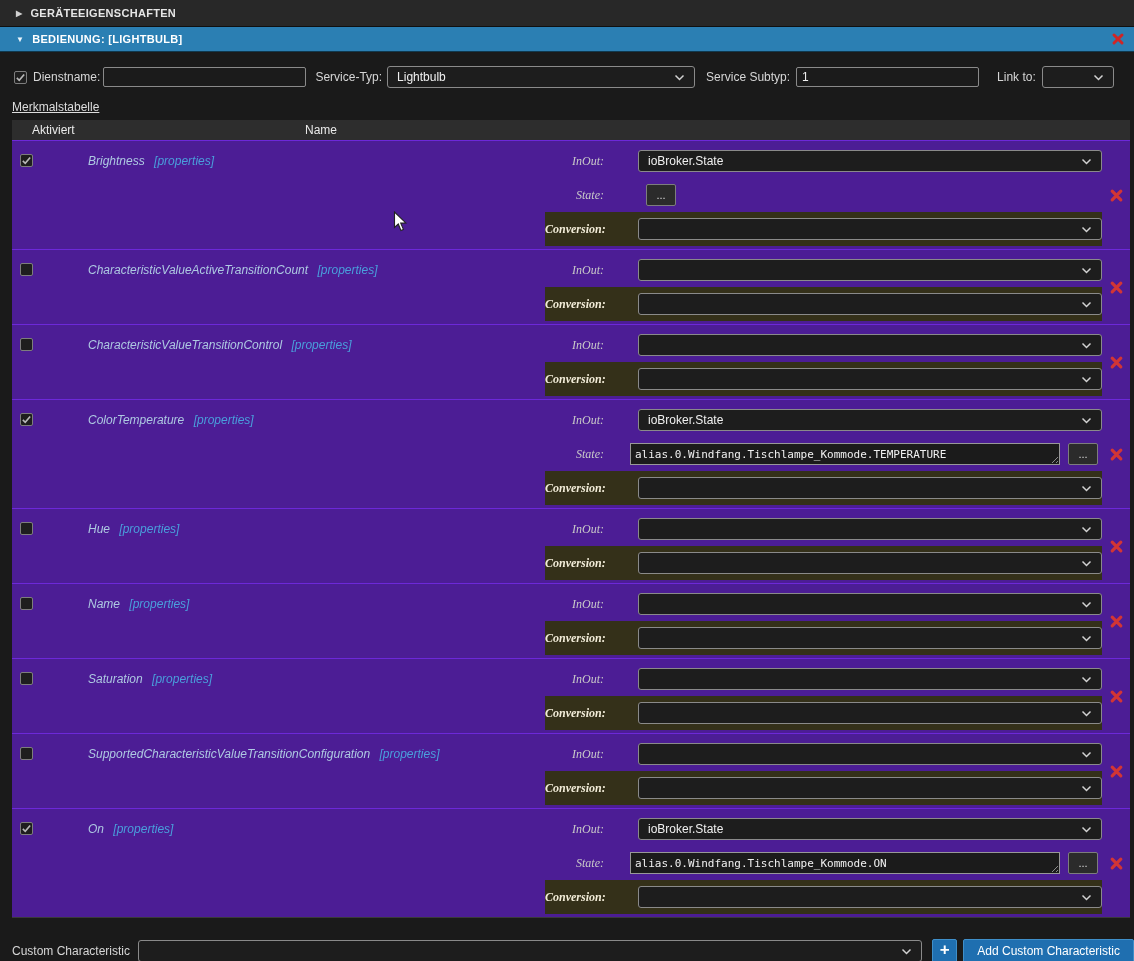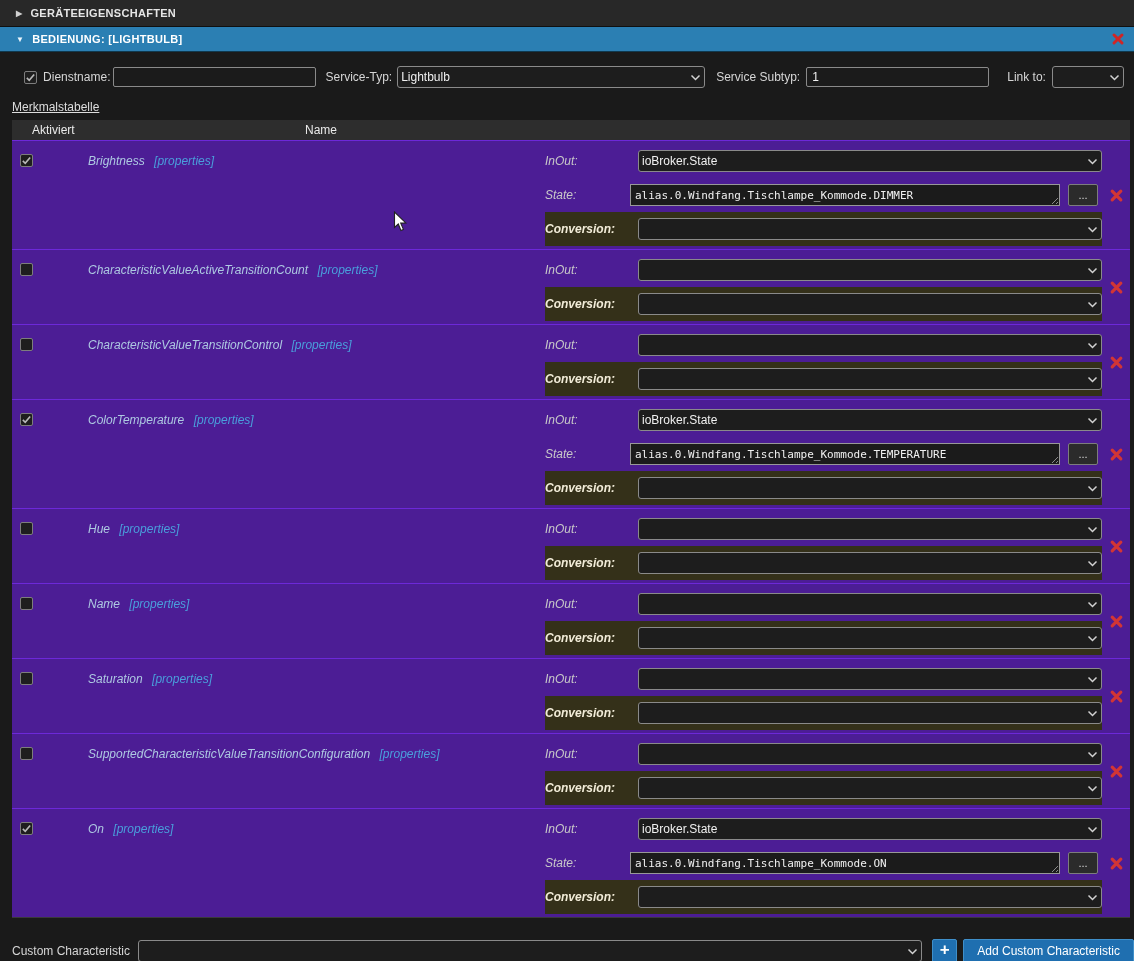--- a/index.html
+++ b/index.html
@@ -13,44 +13,44 @@
     font-size:12px;
   }
   
   .bar { height:27px; display:flex; align-items:center; padding:0 10px 0 16px; font-weight:bold; font-size:11px; letter-spacing:.3px; }
   .bar-device { background:#282828; color:#e6e6e6; border-bottom:1px solid #101010; }
   .bar-service { background:#2b7fb3; color:#ffffff; height:25px; position:relative; border-bottom:1px solid #10394f; }
   .toggle-glyph { font-size:8px; color:#d0d0d0; margin-right:8px; }
   .bar-service .toggle-glyph { color:#eaf4fb; }
   .close-x { position:absolute; right:8px; top:4px; cursor:pointer; line-height:0; }
   
-  .form-row { margin:14px 0 0 14px; display:flex; align-items:center; height:22px; white-space:nowrap;justify-content:center; }
+  .form-row { margin:14px 0 0 14px; display:flex; align-items:center; height:22px; white-space:nowrap; }
   .checkbox { width:13px; height:13px; border:1px solid #7d7d7d; background:#1e1e1e; border-radius:2px; display:inline-flex; align-items:center; justify-content:center; flex:none; cursor:pointer; }
   .checkbox svg.check { display:none; }
   .checkbox.checked svg.check { display:block; }
   .lbl { color:#d6d6d6; }
   .tinput { background:#1b1b1b; border:1px solid #8a8a8a; border-radius:2px; color:#efefef; height:20px; font-size:12px; padding:0 5px; font-family:"Liberation Sans", sans-serif; }
-  .select { background:#1d1d1d; border:1px solid #8a8a8a; border-radius:3px; height:22px; display:flex; align-items:center; padding:0 3px; color:#f0f0f0; cursor:default; }
+  .select { background:#1d1d1d; border:1px solid #8a8a8a; border-radius:3px; height:22px; display:flex; align-items:center; padding:0 9px; color:#f0f0f0; cursor:default; }
   .select .sel-val { white-space:nowrap; overflow:hidden; }
   .select .chev { margin-left:auto; flex:none; }
   
   .section-label { margin:12px 0 6px 12px; color:#dddddd;text-decoration:underline; }
   .ctable { margin:0 4px 0 12px; width:1118px; border-bottom:1px solid #3a3a3a; }
   .thead { height:20px; background:#2d2d2d; position:relative; font-weight:normal; color:#eaeaea; }
   .thead .h-akt { position:absolute; left:20px; top:3px; }
   .thead .h-name { position:absolute; left:293px; top:3px; }
   .crow { display:flex; border-top:1px solid #6d28d9; padding:3px 0; background:#4c1d95; }
   .crow .left { width:533px; display:flex; align-items:flex-start; }
   .crow .left .checkbox { margin:10px 0 0 8px; }
   .name-wrap { margin:10px 0 0 55px; white-space:nowrap; }
   .char-name { font-style:italic; color:#aec9e2; }
   .props-link { font-style:italic; color:#4a9fdc; margin-left:6px; cursor:pointer; text-decoration:none; }
   .crow .right { width:557px; display:flex; flex-direction:column; }
   .subrow { height:34px; display:flex; align-items:center; }
-  .sublabel { flex:none; width:93px; padding-right:34px; font-style:italic; color:#c9c9c9; white-space:nowrap; }
+  .sublabel { flex:none; width:93px; text-align:right; padding-right:34px; font-style:italic; color:#c9c9c9; white-space:nowrap;font-family:Liberation Serif, serif; }
   .subrow .select { width:464px; flex:none;text-align:center; }
   .subrow.conversion { background:#343019; }
   .conv-label { color:#f2ecd8; font-weight:bold; }
   .state-wrap { position:relative; flex:none; margin-left:-8px; }
   .state-input { width:430px; height:22px; background:#1b1b1b; border:1px solid #989898; color:#f0f0f0; font-family:"DejaVu Sans Mono", monospace; font-size:11px; padding:0 14px 0 4px; }
   .state-wrap::after { content:''; position:absolute; right:2px; bottom:2px; width:9px; height:9px; pointer-events:none;
     background:repeating-linear-gradient(135deg, transparent, transparent 2px, #8a8a8a 2px, #8a8a8a 3px);
     clip-path:polygon(100% 0, 0 100%, 100% 100%); }
   .browse-btn { margin-left:8px; width:30px; height:22px; background:#2b2b2b; border:1px solid #7d7d7d; border-radius:2px; color:#dddddd; font-size:11px; cursor:pointer; line-height:1; }
   .xcol { width:28px; display:flex; align-items:center; justify-content:center; }
@@ -131,21 +131,20 @@
         <span class="sublabel">InOut:</span>
         <div class="select">
           <span class="sel-val">ioBroker.State</span>
           <svg class="chev" width="11" height="7" viewBox="0 0 11 7">
               <path d="M1.5 1.5 L5.5 5.5 L9.5 1.5" fill="none" stroke="#d2d2d2" stroke-width="1.5"></path>
             </svg>
         </div>
       </div>
       <div class="subrow">
         <span class="sublabel">State:</span>
-        <span class="state-wrap"><input class="state-input" value="alias.0.Windfang.Tischlampe_Kommode.DIMMER" style=""></span>
         <button class="browse-btn">...</button>
       </div>
       <div class="subrow conversion">
         <span class="sublabel conv-label">Conversion:</span>
         <div class="select">
           <span class="sel-val"></span>
           <svg class="chev" width="11" height="7" viewBox="0 0 11 7">
               <path d="M1.5 1.5 L5.5 5.5 L9.5 1.5" fill="none" stroke="#d2d2d2" stroke-width="1.5"></path>
             </svg>
         </div>

